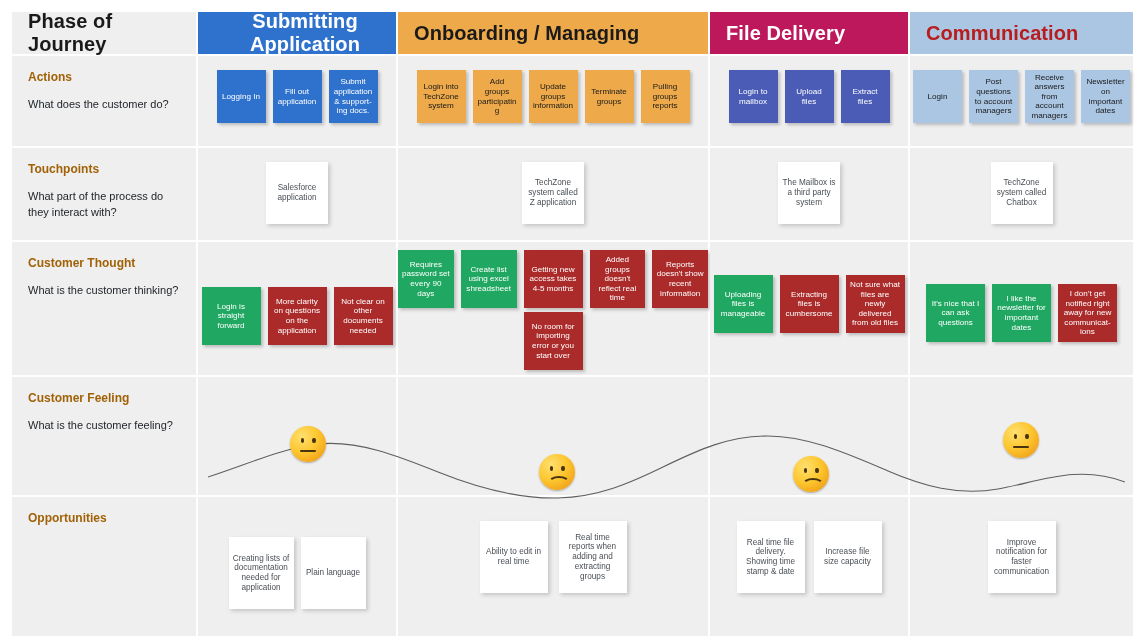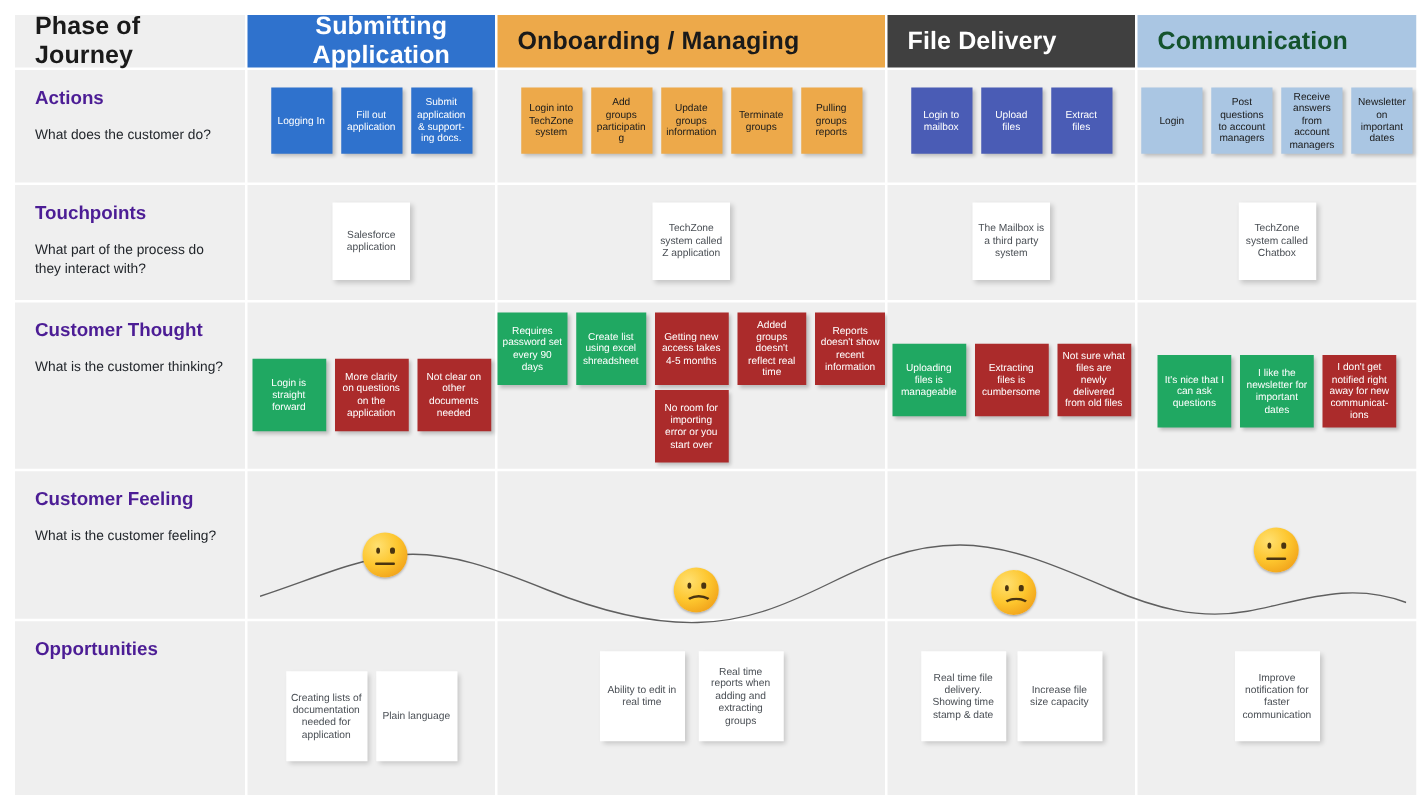--- a/index.html
+++ b/index.html
@@ -35,30 +35,30 @@
   .hdr{
     display:flex;align-items:center;
     padding-left:16px;
     font-weight:bold;
     font-size:20px;
     letter-spacing:.1px;
   }
   .hdr-corner{background:#efefef;color:#1a1a1a;}
   .hdr-1{background:#2f72cd;color:#ffffff;text-align:center;}
   .hdr-2{background:#eda94a;color:#1a1a1a;}
-  .hdr-3{background:#404040;color:#ffffff;}
-  .hdr-4{background:#aac6e3;color:#14532d;}
+  .hdr-3{background:#be185d;color:#ffffff;}
+  .hdr-4{background:#aac6e3;color:#b91c1c;}
 
   
   .rowlabel{
     padding:14px 16px 0 16px;
     display:block;
   }
   .rowlabel .rl-title{
-    font-weight:bold;font-size:15px;color:#4c1d95;
+    font-weight:bold;font-size:12px;color:#a16207;
     margin:0 0 13px 0;line-height:1.2;
   }
   .rowlabel .rl-sub{
     font-size:11px;color:#22262b;line-height:1.38;margin:0;
   }
   .rowlabel.only .rl-title{margin-bottom:0;}
 
   
   .cards{
     position:absolute;inset:0;

